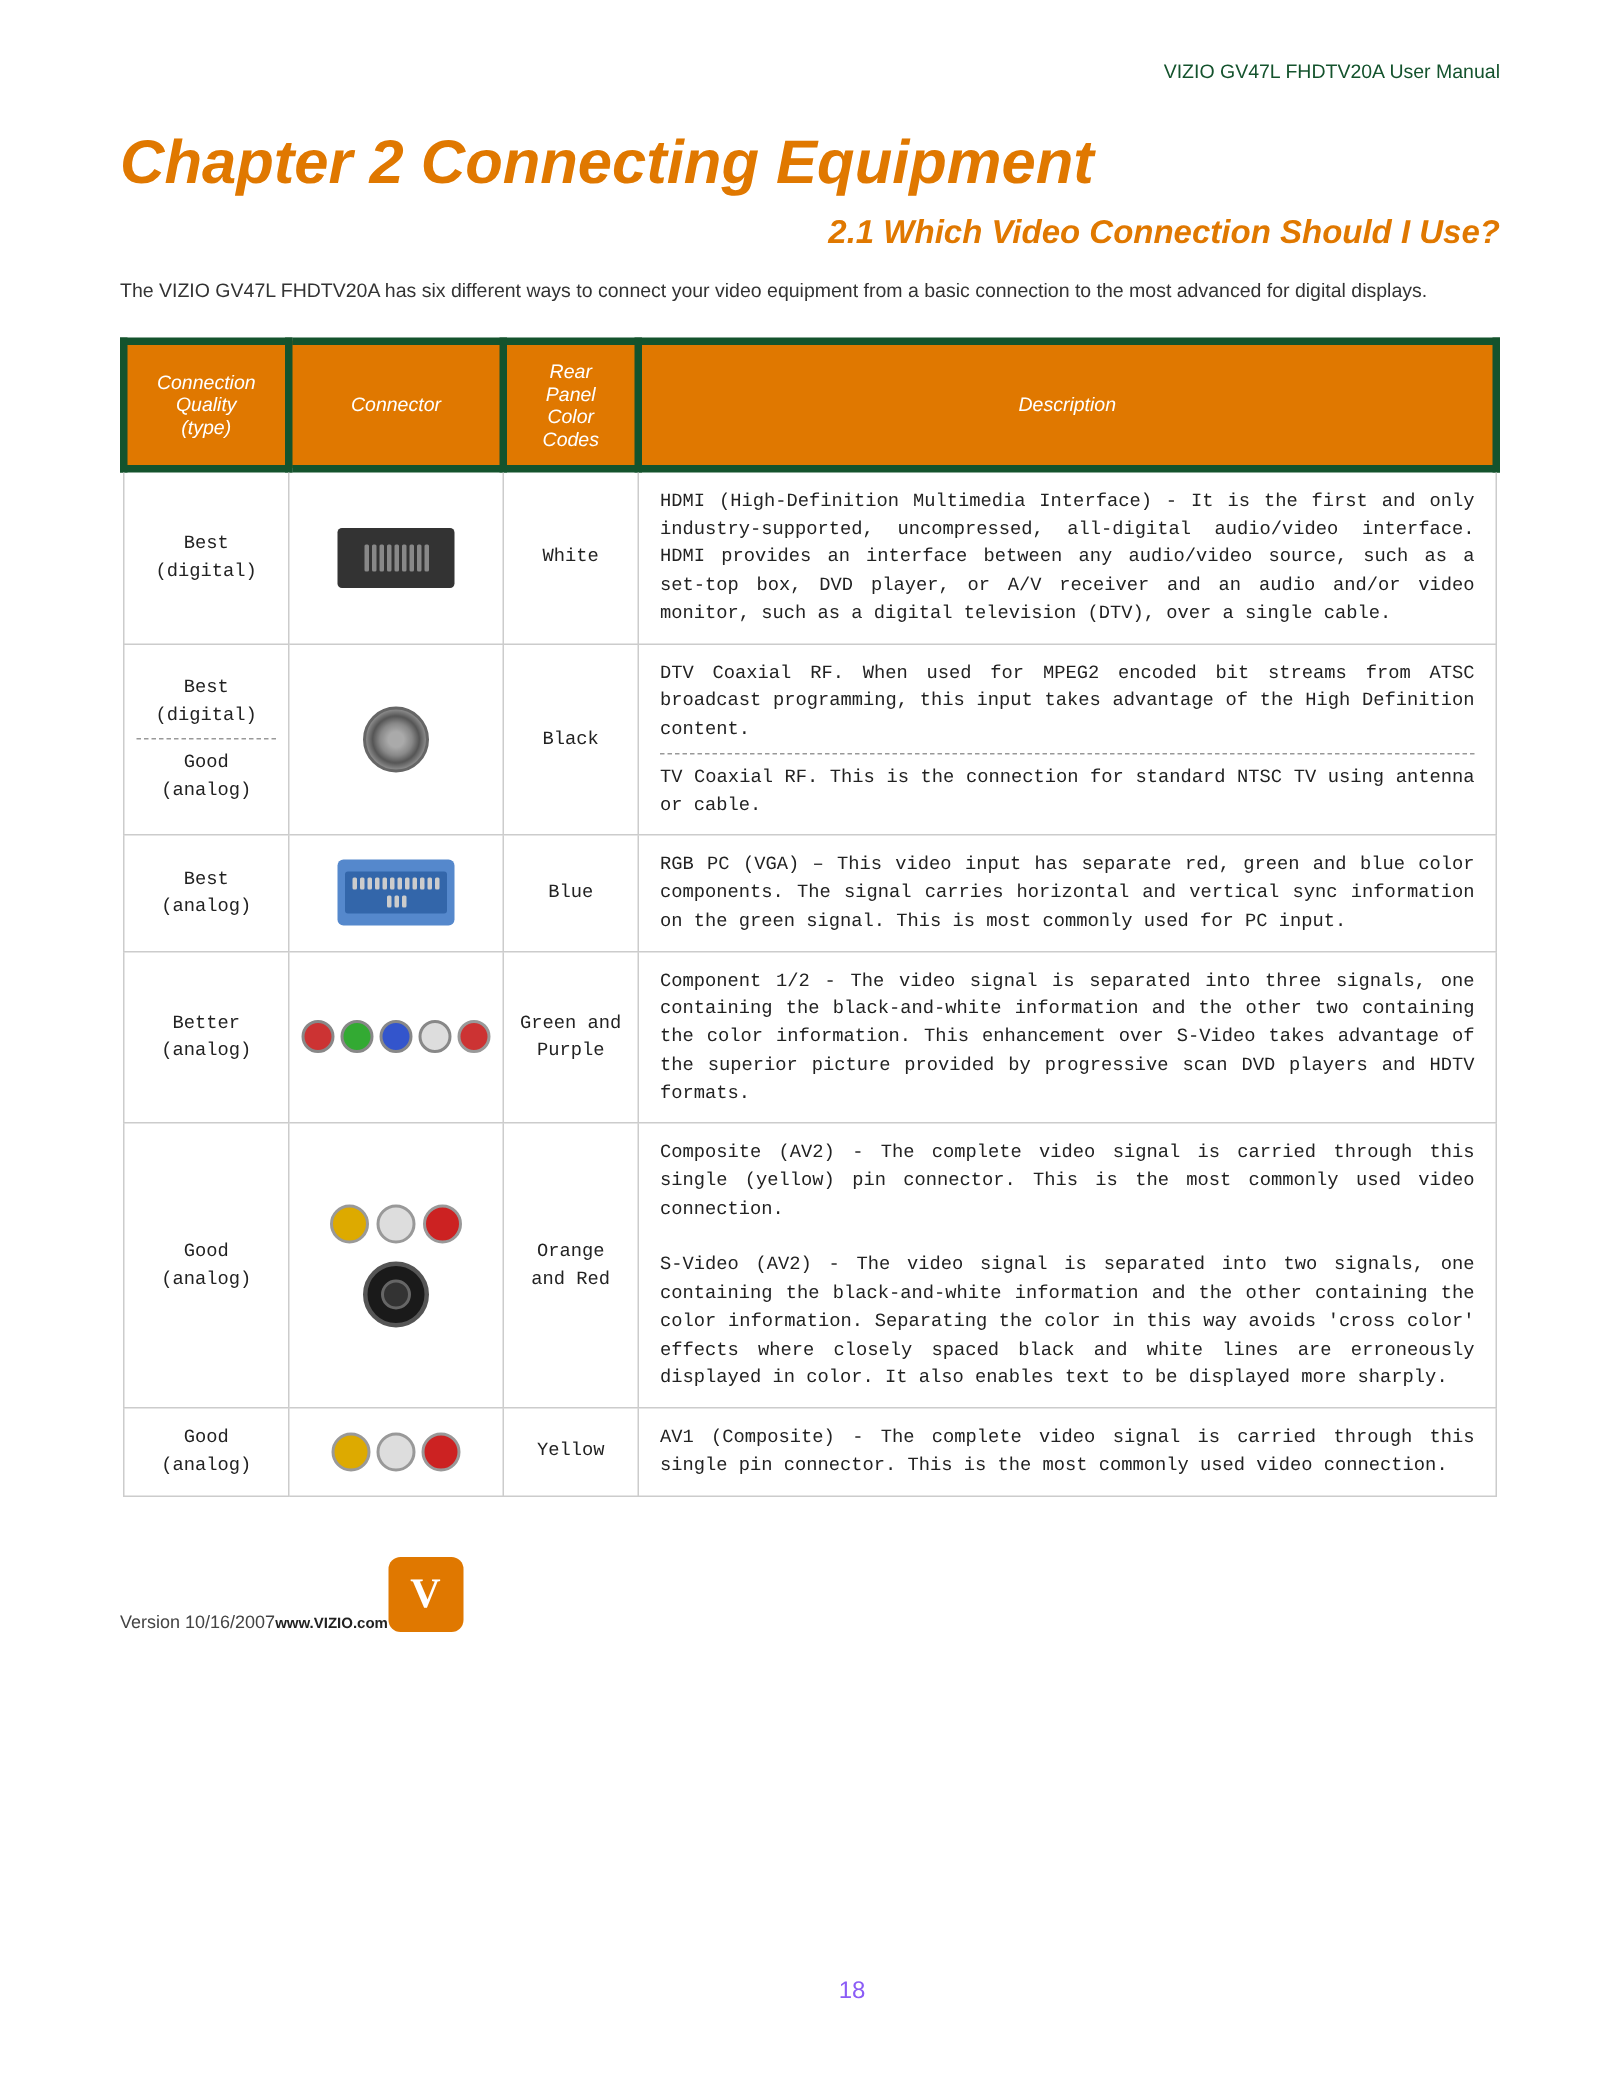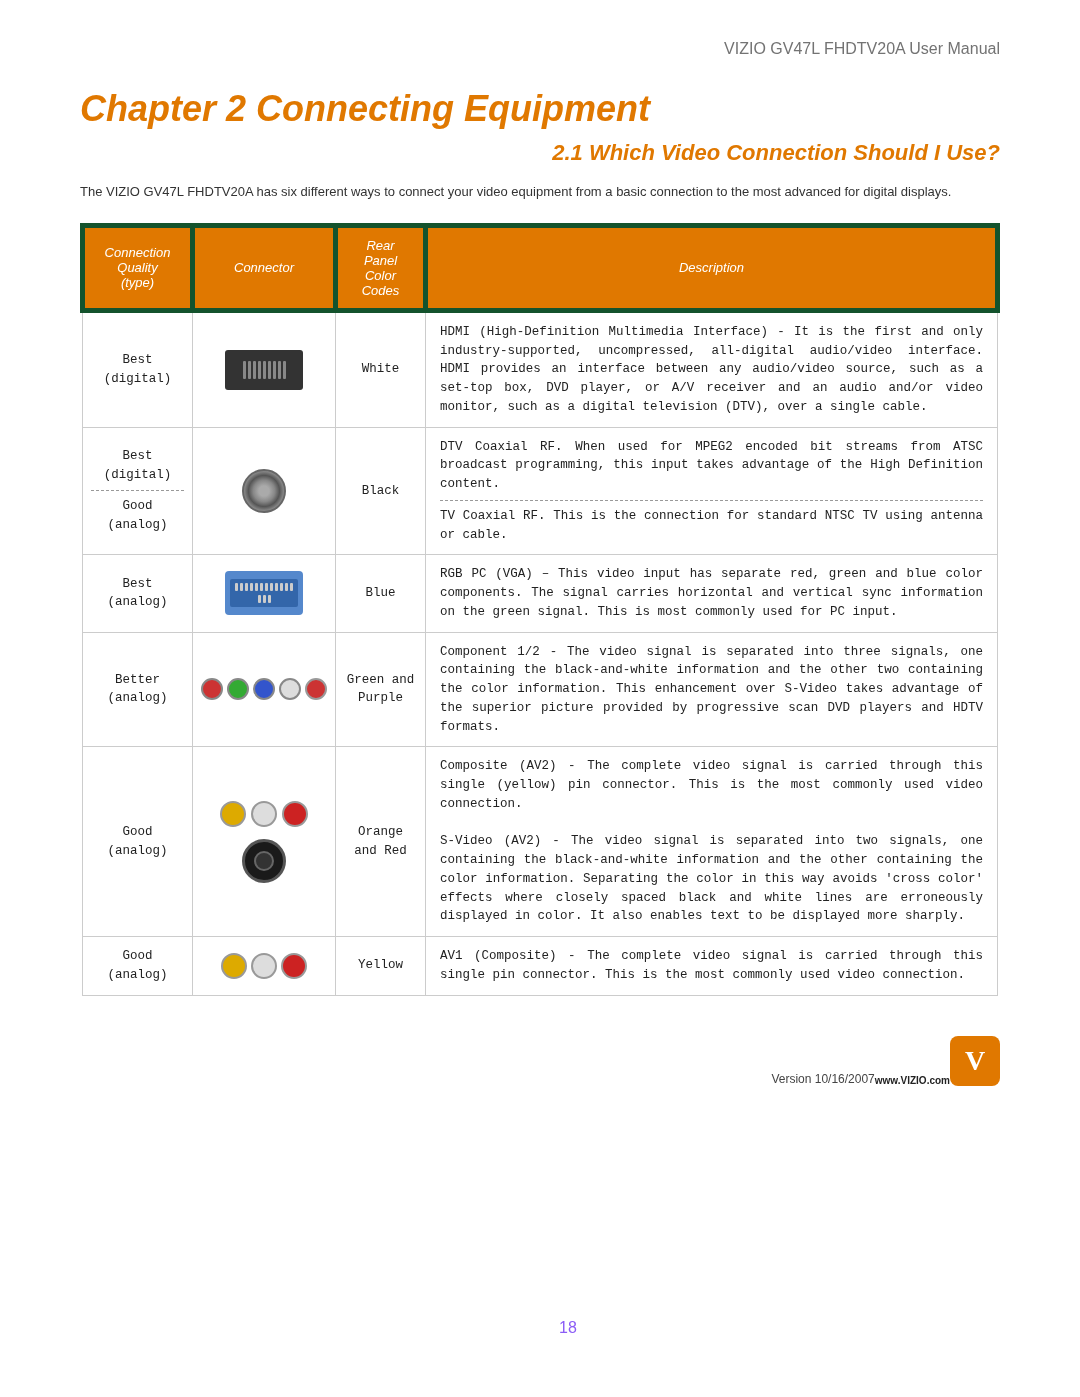--- a/index.html
+++ b/index.html
@@ -13,26 +13,26 @@
       padding: 0;
     }
     .page {
       width: 1080px;
       min-height: 1397px;
       padding: 40px 80px 60px 80px;
       position: relative;
     }
     .header-bar {
       text-align: right;
-      font-size: 16px;
-      color: #737373;
+      font-size: 13px;
+      color: #14532d;
       margin-bottom: 30px;
     }
     .chapter-title {
-      font-size: 36px;
+      font-size: 41px;
       font-weight: bold;
       color: #e07800;
       margin-bottom: 10px;
       font-style: italic;
     }
     .section-title {
       font-size: 22px;
       font-weight: bold;
       color: #e07800;
       margin-bottom: 16px;
@@ -185,21 +185,21 @@
     
     .av1-row {
       display: flex;
       gap: 4px;
       align-items: center;
       justify-content: center;
     }
     
     .footer {
       display: flex;
-      justify-content: flex-end;
+      justify-content: flex-start;
       align-items: flex-end;
       margin-top: 30px;
       padding-top: 10px;
     }
     .footer-left {
       font-size: 12px;
       color: #444;
     }
     .footer-center {
       font-size: 10px;

